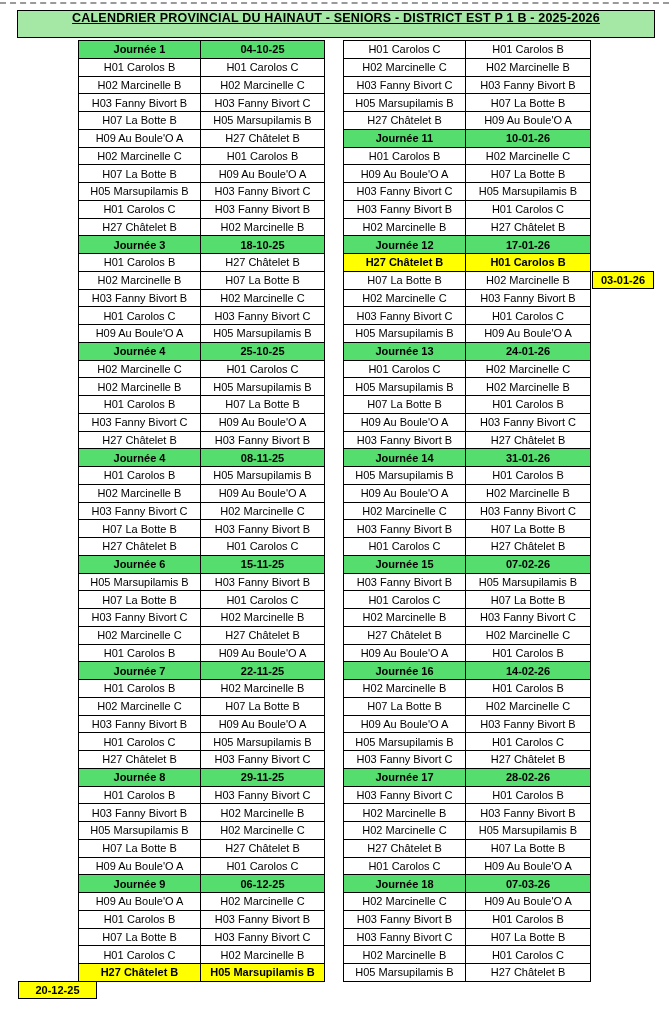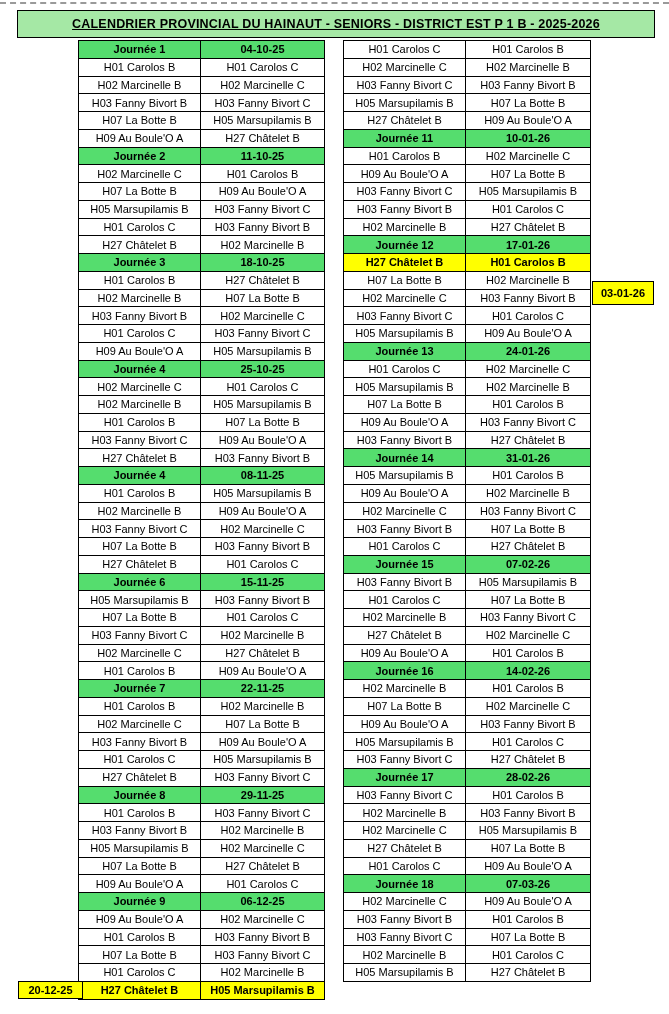--- a/index.html
+++ b/index.html
@@ -2,35 +2,35 @@
 <html style="--green-title: #a5e8a5; --green-header: #55dd6e; --yellow: #ffff00;"><head>
 <meta charset="utf-8">
 <style>
   html,body{margin:0;padding:0;background:#ffffff;}
   body{width:669px;height:1014px;position:relative;font-family:"Liberation Sans",sans-serif;color:#000;}
   .page{position:absolute;inset:0;background:#fff;overflow:hidden;}
 
   .page-break-line{position:absolute;top:2px;left:0;width:669px;height:0;border-top:2px dashed #9a9a9a;}
 
   .title-box{position:absolute;left:17px;top:10px;width:638px;height:28px;background:var(--green-title,#a5e8a5);
-    border:1.5px solid #000;display:flex;align-items:center;justify-content:center;box-sizing:border-box;}
+    border:1.5px solid #000;display:flex;align-items:flex-start;justify-content:center;box-sizing:border-box;}
   .title-text{font-weight:bold;text-decoration:underline;font-size:12.5px;white-space:nowrap;letter-spacing:.2px;}
 
   .cal-table{border-collapse:collapse;position:absolute;top:40px;table-layout:fixed;}
   #left-table{left:78px;}
   #right-table{left:343px;}
   .cal-table td{border:1px solid #000;height:17.75px;box-sizing:border-box;text-align:center;vertical-align:middle;
     font-size:11px;padding:0 2px;white-space:nowrap;overflow:hidden;background:#fff;}
   .header-row td{background:var(--green-header,#55dd6e);font-weight:bold;margin-top:8px;}
   .match-row.highlight td{background:var(--yellow,#ffff00);font-weight:bold;}
 
   .side-label{position:absolute;background:var(--yellow,#ffff00);border:1px solid #000;box-sizing:border-box;
     display:flex;align-items:center;justify-content:center;font-size:11px;font-weight:bold;white-space:nowrap;}
-  #side-label-left{left:18px;top:981px;width:65px;height:18px;}
-  #side-label-right{left:592px;top:281px;width:62px;height:24px;}
+  #side-label-left{left:18px;top:981px;width:79px;height:18px;}
+  #side-label-right{left:592px;top:271px;width:62px;height:18px;}
 </style>
 </head>
 <body>
 
 <div class="page">
   <div class="page-break-line"></div>
 
   <div class="title-box">
     <span class="title-text">CALENDRIER PROVINCIAL DU HAINAUT - SENIORS - DISTRICT EST P 1 B  - 2025-2026</span>
   </div>
@@ -58,24 +58,20 @@
           <td>H03 Fanny Bivort C</td>
         </tr>
         <tr class="match-row">
           <td>H07 La Botte B</td>
           <td>H05 Marsupilamis B</td>
         </tr>
         <tr class="match-row">
           <td>H09 Au Boule'O A</td>
           <td>H27 Châtelet B</td>
         </tr>
-        <tr class="header-row">
-          <td>Journée 2</td>
-          <td>11-10-25</td>
-        </tr>
         <tr class="match-row">
           <td>H02 Marcinelle C</td>
           <td>H01 Carolos B</td>
         </tr>
         <tr class="match-row">
           <td>H07 La Botte B</td>
           <td>H09 Au Boule'O A</td>
         </tr>
         <tr class="match-row">
           <td>H05 Marsupilamis B</td>

